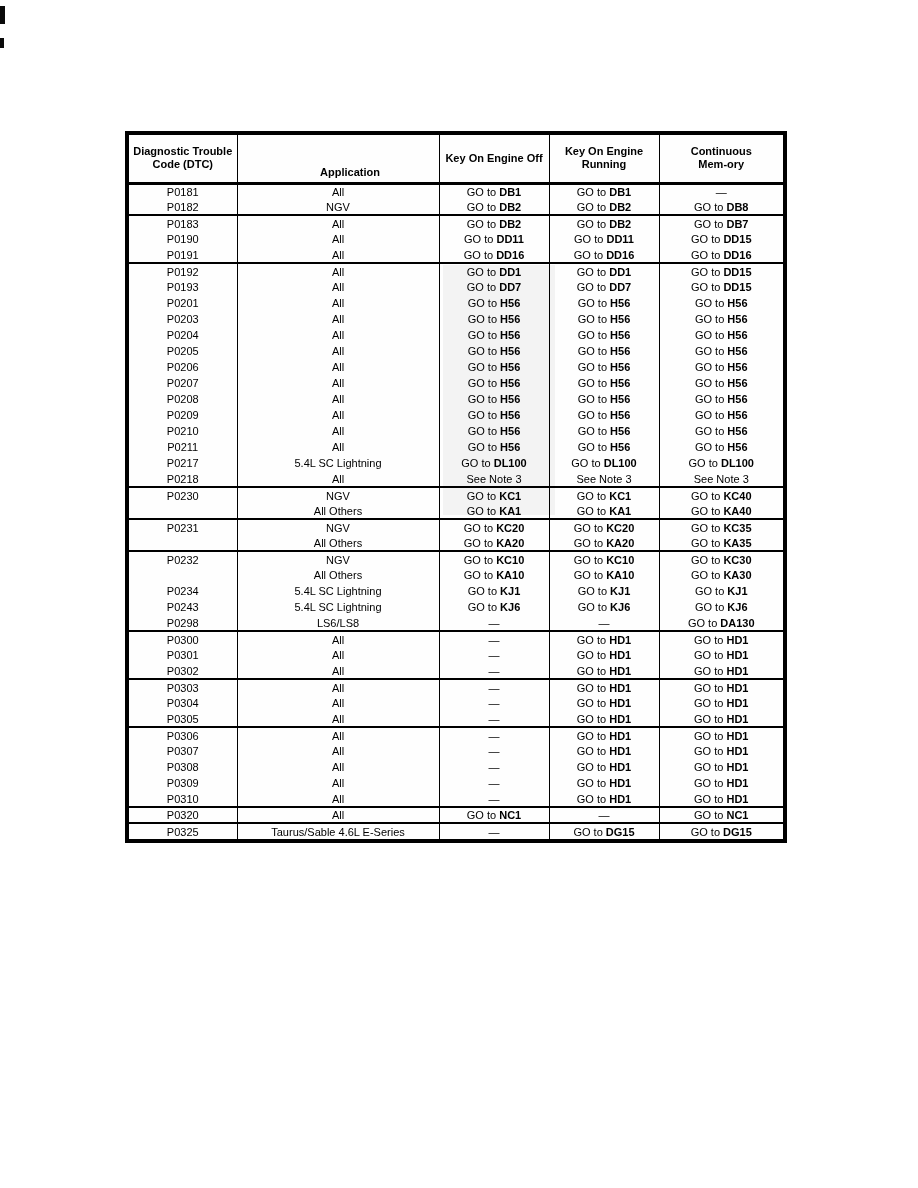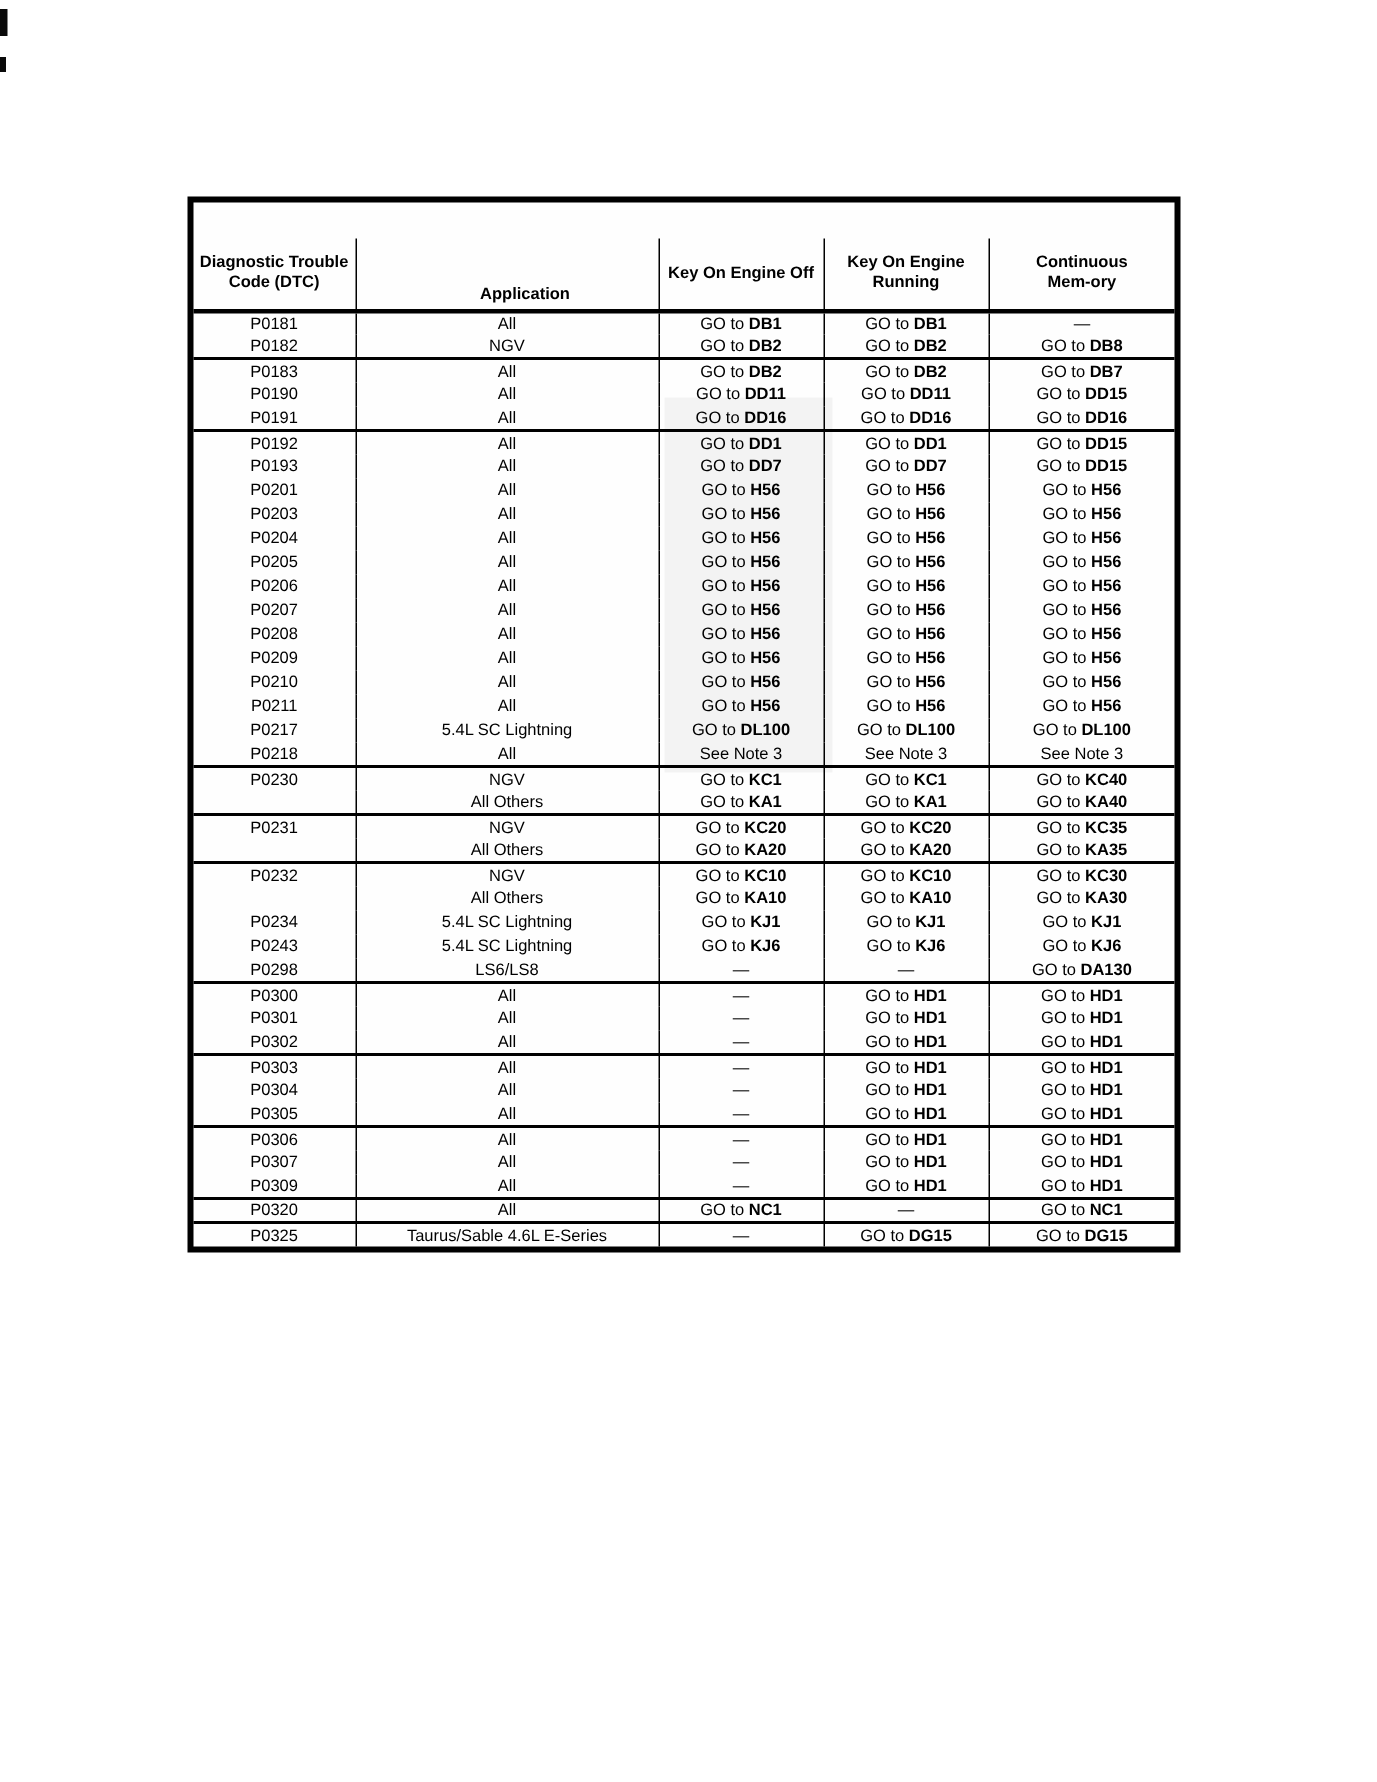--- a/index.html
+++ b/index.html
@@ -25,21 +25,20 @@
     top: 131px;
     width: 662px;
     border: 4px solid #000;
     background: #fefefe;
     box-sizing: border-box;
   }
   table.dtc-table {
     width: 100%;
     border-collapse: collapse;
     table-layout: fixed;
-    margin-top: 24px;
   }
   table.dtc-table th,
   table.dtc-table td {
     border-left: 1px solid #000;
     padding: 0 4px;
     text-align: center;
     overflow: hidden;
     box-sizing: border-box;
   }
   table.dtc-table th:first-child,
@@ -374,21 +373,35 @@
           <td><span>GO to </span><span class="code">HD1</span></td>
         </tr>
         <tr>
           <td>P0307</td>
           <td>All</td>
           <td><span>—</span></td>
           <td><span>GO to </span><span class="code">HD1</span></td>
           <td><span>GO to </span><span class="code">HD1</span></td>
         </tr>
         <tr>
+          <td>P0308</td>
+          <td>All</td>
+          <td><span>—</span></td>
+          <td><span>GO to </span><span class="code">HD1</span></td>
+          <td><span>GO to </span><span class="code">HD1</span></td>
+        </tr>
+        <tr>
           <td>P0309</td>
+          <td>All</td>
+          <td><span>—</span></td>
+          <td><span>GO to </span><span class="code">HD1</span></td>
+          <td><span>GO to </span><span class="code">HD1</span></td>
+        </tr>
+        <tr>
+          <td>P0310</td>
           <td>All</td>
           <td><span>—</span></td>
           <td><span>GO to </span><span class="code">HD1</span></td>
           <td><span>GO to </span><span class="code">HD1</span></td>
         </tr>
       </tbody>
       <tbody class="group">
         <tr>
           <td>P0320</td>
           <td>All</td>

